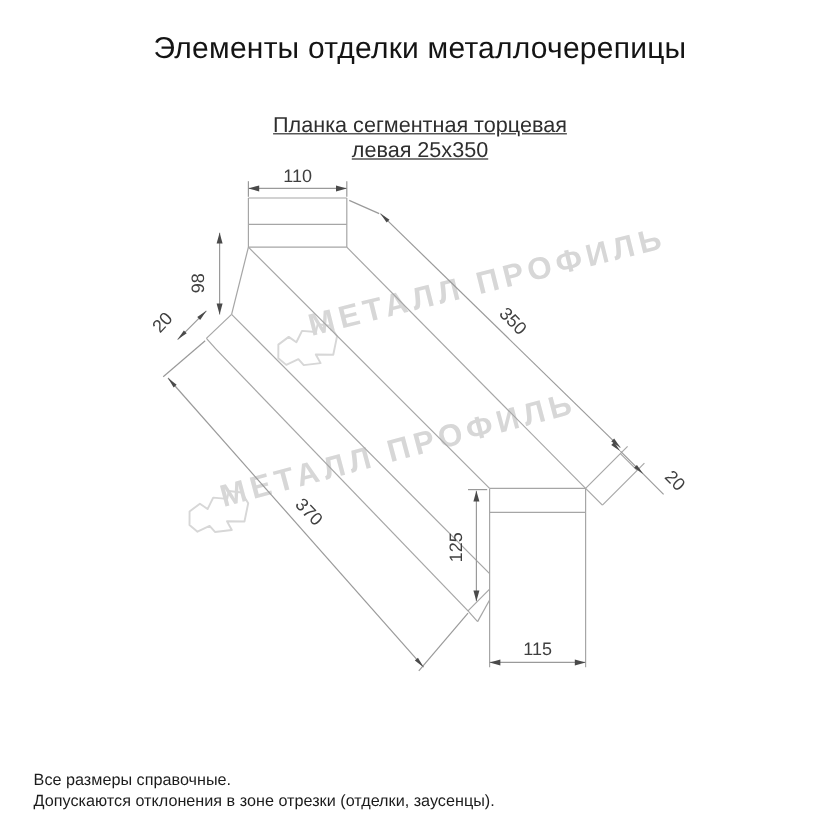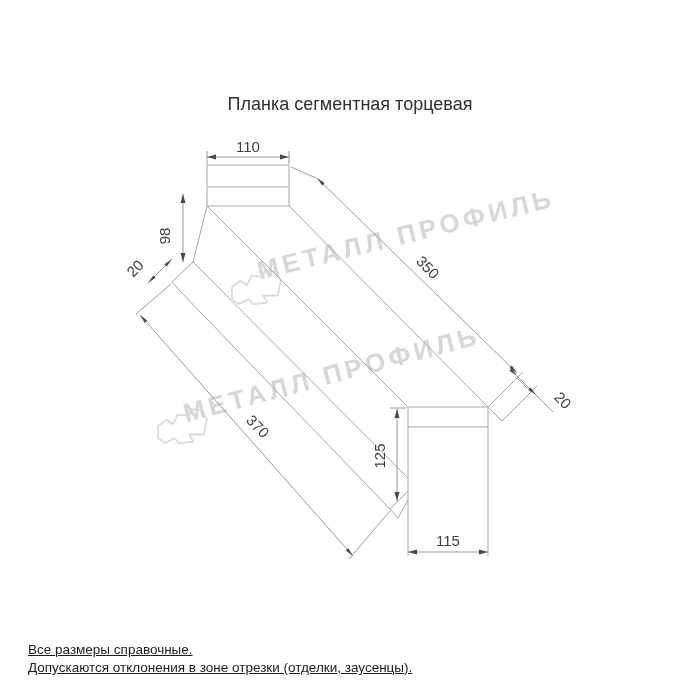--- a/index.html
+++ b/index.html
@@ -6,42 +6,44 @@
   .page{
     position:relative;width:700px;height:700px;background:#ffffff;
     font-family:"Liberation Sans", sans-serif;overflow:hidden;
   }
   .title{
     position:absolute;top:26px;left:0;width:700px;text-align:center;
     font-size:25px;color:#141414;letter-spacing:0.2px;
   }
   .subtitle{
     position:absolute;top:94px;left:0;width:700px;text-align:center;
-    font-size:18px;color:#2e2e2e;line-height:21px;
+    font-size:18px;color:#2e2e2e;line-height:21px;text-decoration:underline;
   }
   .notes{
-    position:absolute;left:28px;top:641px;font-size:13.5px;color:#1c1c1c;line-height:18px;text-decoration:underline;
+    position:absolute;left:28px;top:641px;font-size:13.5px;color:#1c1c1c;line-height:18px;
   }
   svg.drawing{position:absolute;left:0;top:0;}
   .edge{stroke:#a6a6a6;stroke-width:1;fill:none;}
   .dim{stroke:#9a9a9a;stroke-width:1;fill:none;}
   .arr{fill:#4a4a4a;stroke:none;}
   .dimtext{font-family:"Liberation Sans",sans-serif;font-size:15px;fill:#3f3f3f;}
   .wm-text{font-family:"Liberation Sans",sans-serif;font-weight:bold;font-size:26px;
            letter-spacing:4px;fill:#d7d7d7;}
   .wm-logo{fill:none;stroke:#d7d7d7;stroke-width:1.6;stroke-linejoin:round;}
 </style>
 </head>
 <body>
 
 <div class="page">
 
+  <div class="title">Элементы отделки металлочерепицы</div>
 
   <div class="subtitle">
     <div>Планка сегментная торцевая</div>
+    <div>левая 25x350</div>
   </div>
 
   <svg class="drawing" width="700" height="700" viewBox="0 0 700 700">
 
     <g>
       <g transform="translate(256,288) rotate(-15)">
         <path class="wm-logo" d="M -26,4 L -23,-7 L -13,-11 L -8,-5 L -1,-13 L 10,-9 L 13,-15 L 23,-11 L 26,-1 L 19,13 L 5,9 L 7,17 L -7,15 L -10,9 L -21,11 Z"></path>
       </g>
       <text class="wm-text" transform="translate(408,243) rotate(-14)" text-anchor="middle">МЕТАЛЛ ПРОФИЛЬ</text>
     </g>

